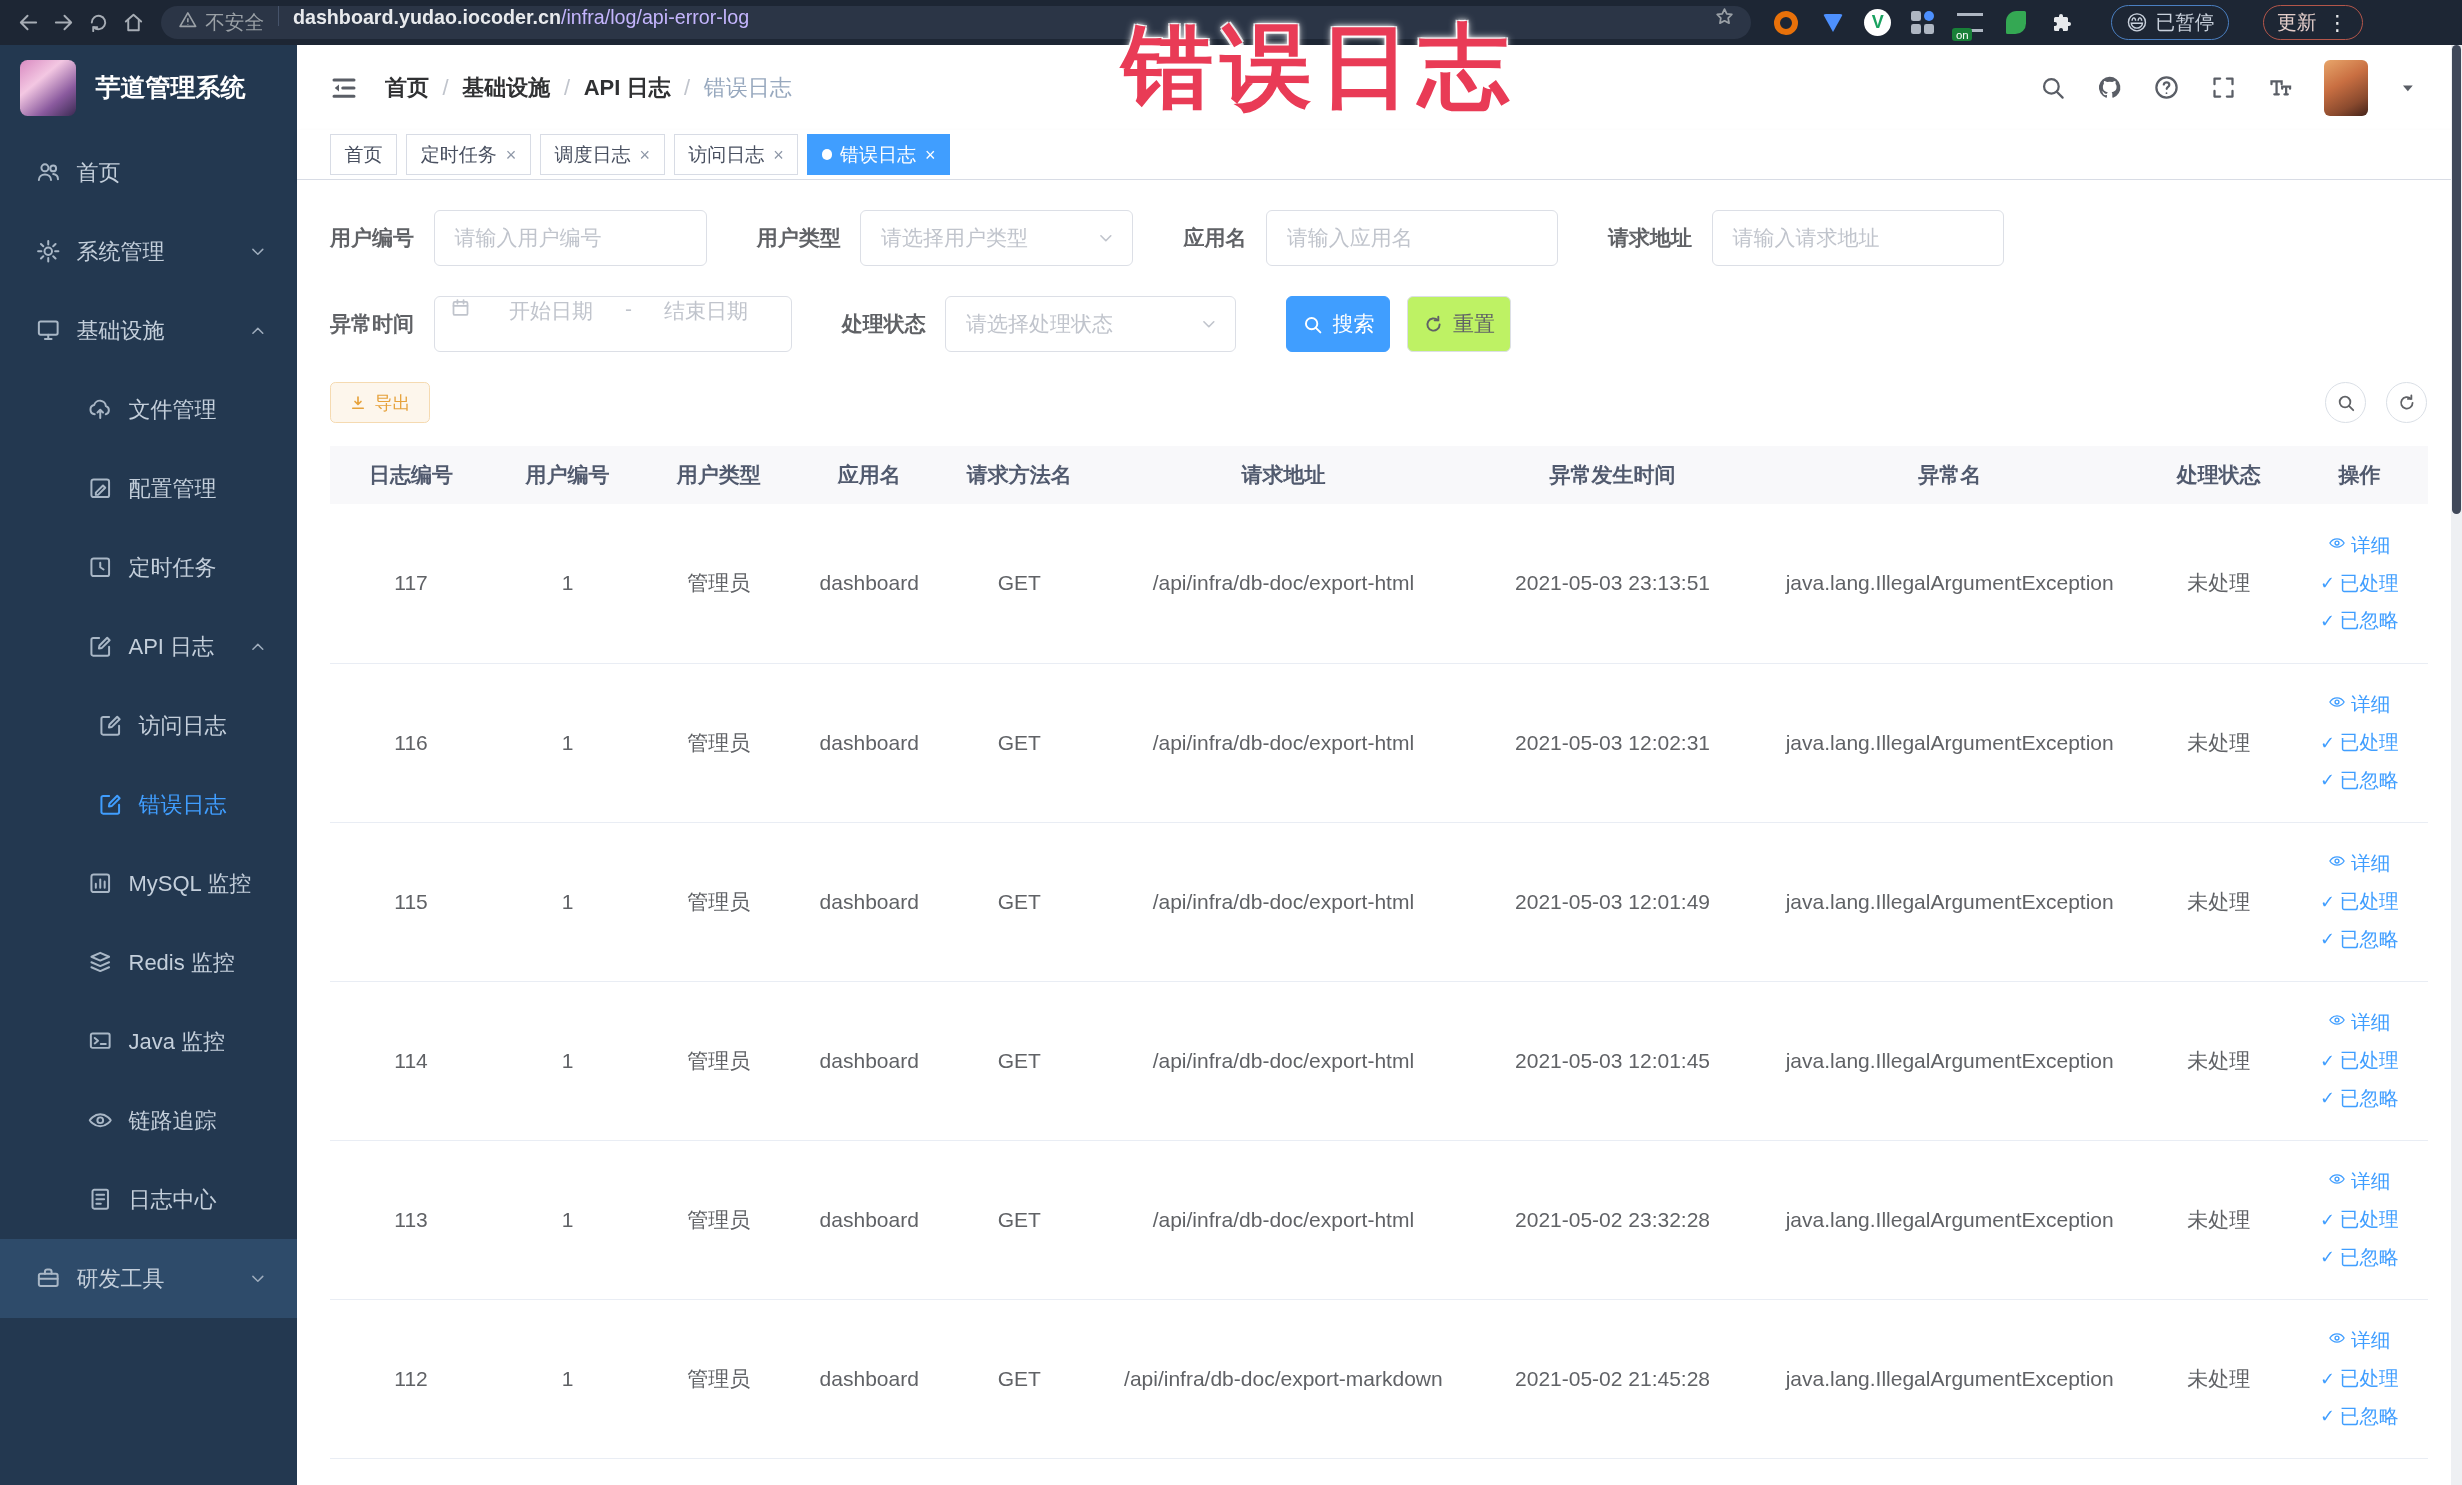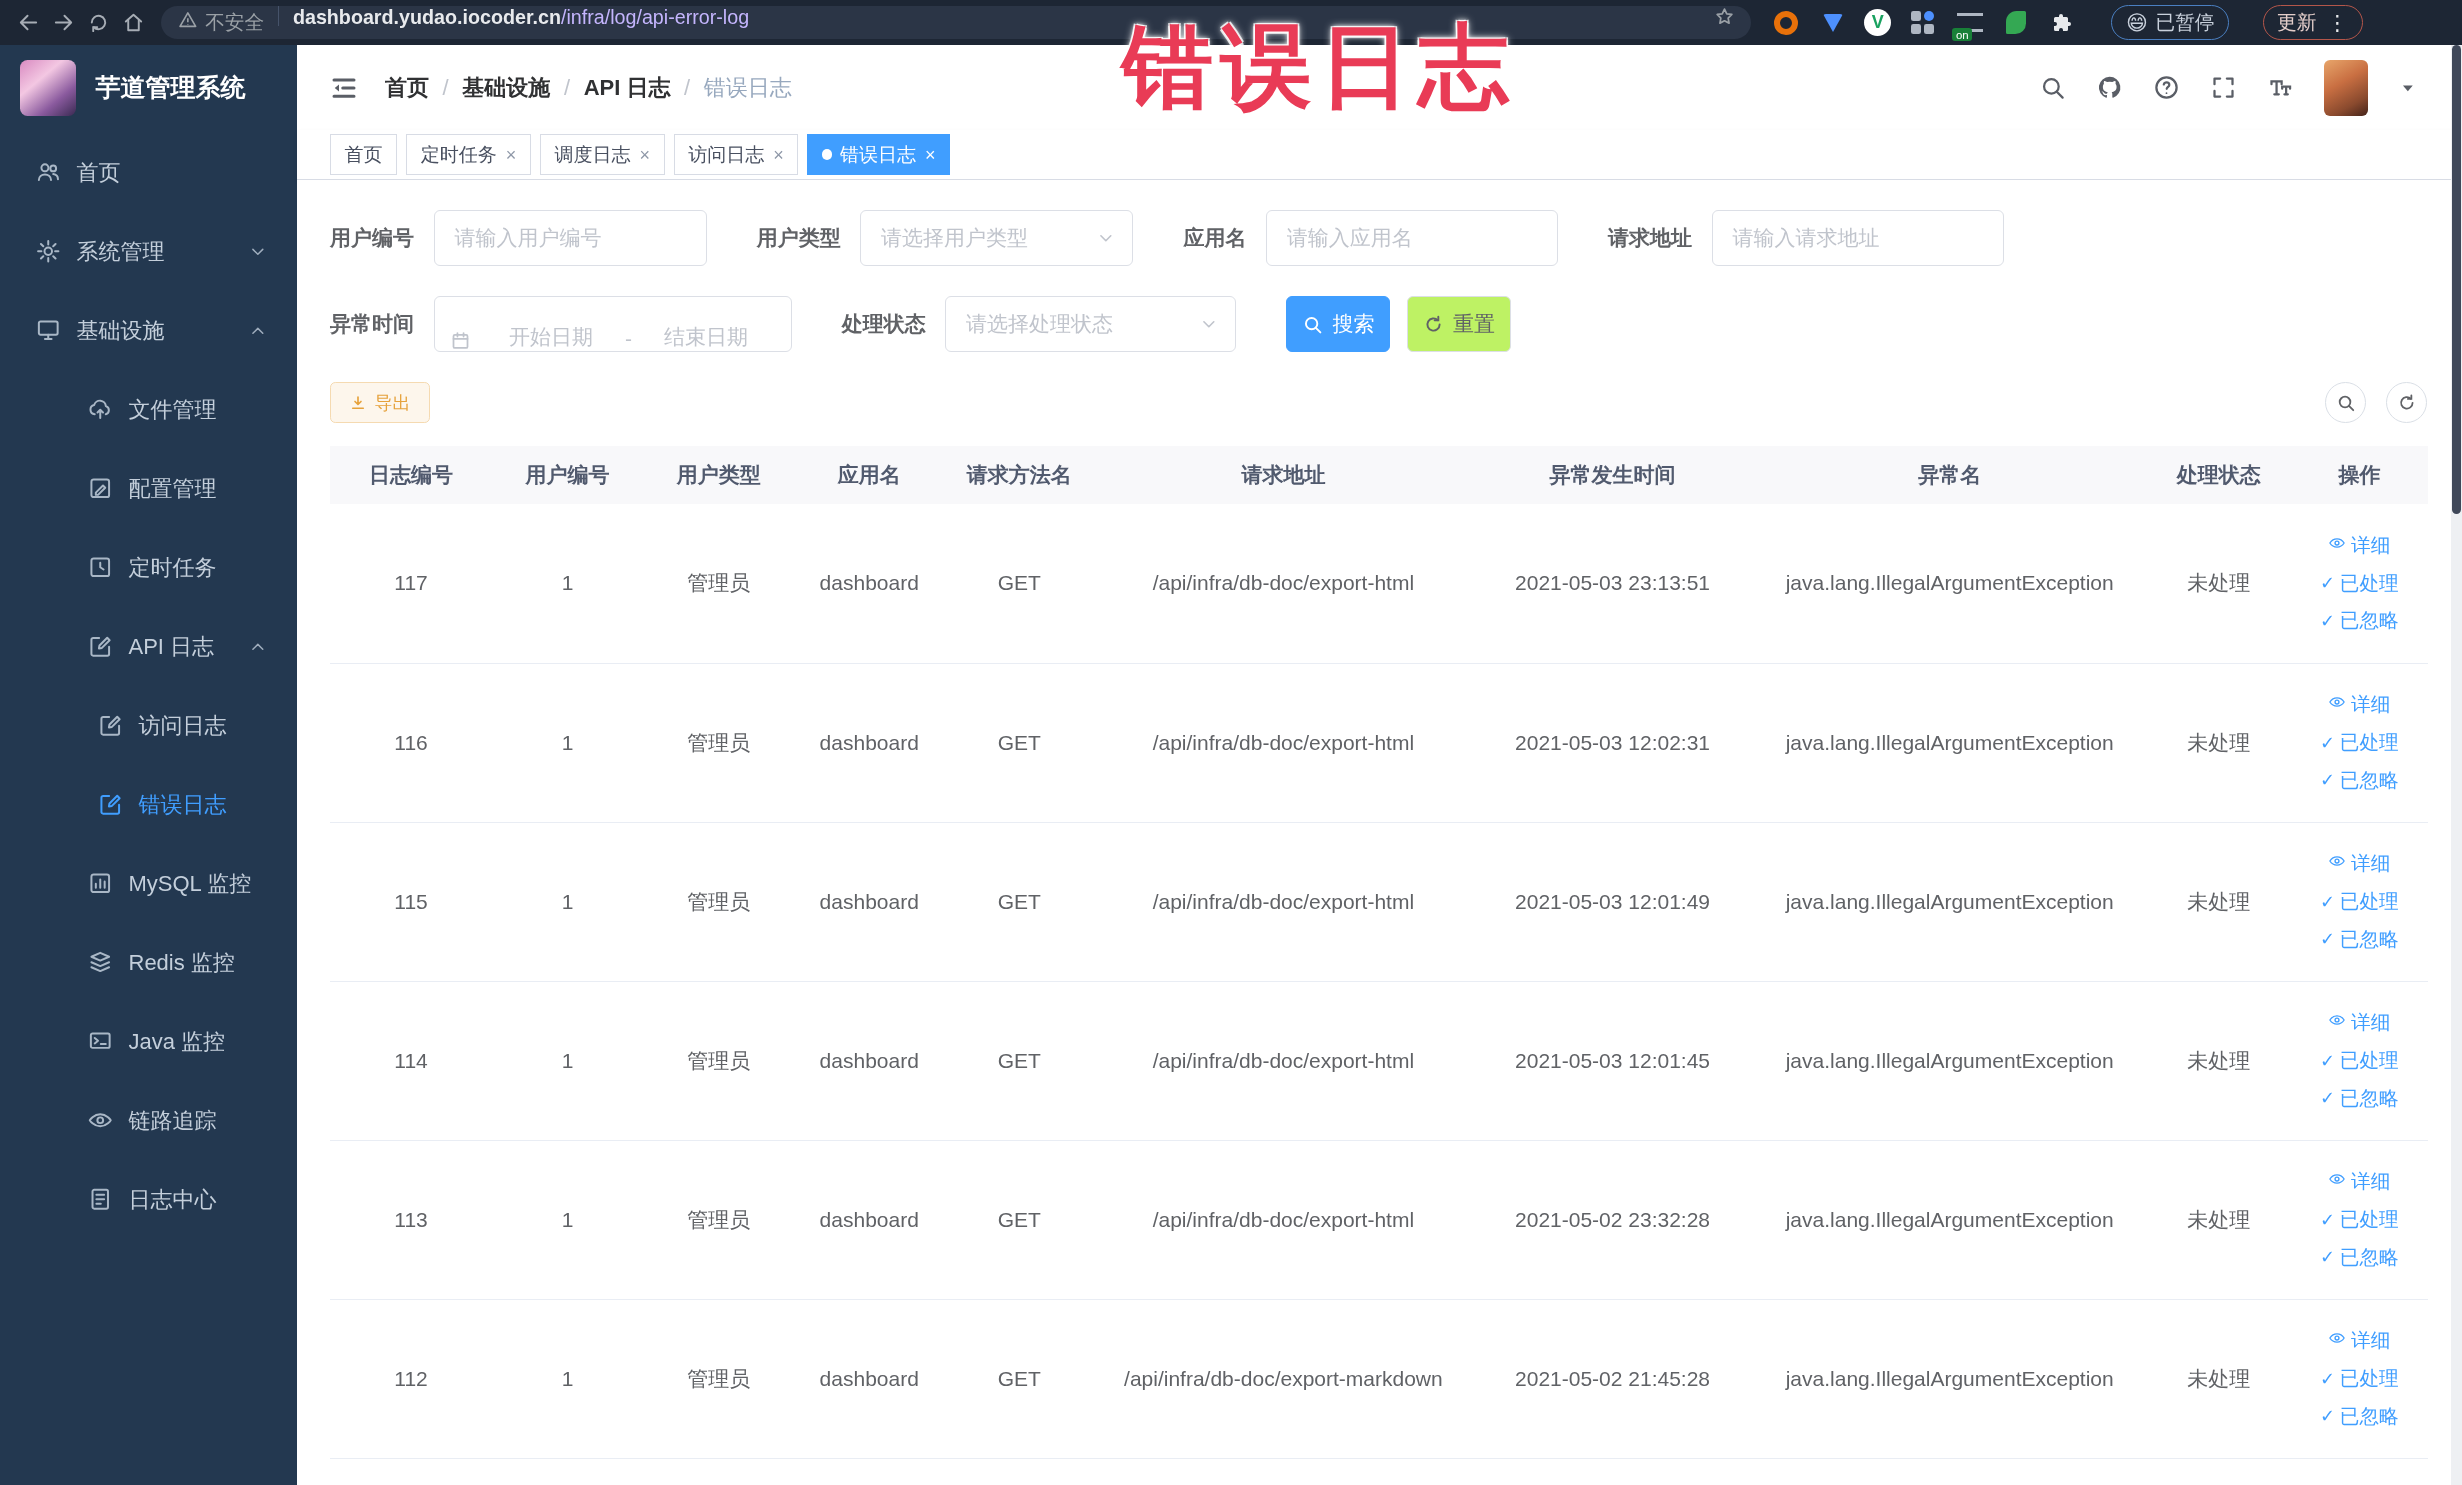--- a/index.html
+++ b/index.html
@@ -102,21 +102,21 @@
   .flabel { font-size:21px; font-weight:700; color:#606266; margin-right:19.7px; white-space:nowrap; }
   .finput { height:56px; border:1.5px solid #dcdfe6; border-radius:6px; background:#fff; font-size:21px;
             color:#606266; padding:0 19.7px; outline:none; font-family:inherit; }
   .finput::placeholder { color:#c0c4cc; }
   .fselect { height:56px; border:1.5px solid #dcdfe6; border-radius:6px; background:#fff; display:flex;
              align-items:center; padding:0 16.7px 0 19.7px; cursor:pointer; }
   .fselect .ph { font-size:21px; color:#c0c4cc; flex:1; }
   .fselect .sel-caret { color:#c0c4cc; display:flex; }
   .fselect .sel-caret svg { width:19.7px; height:19.7px; }
   .daterange { width:358px; height:56px; border:1.5px solid #dcdfe6; border-radius:6px; display:flex;
-               align-items:flex-end; padding:0 15px; cursor:pointer; }
+               align-items:flex-start; padding:0 15px; cursor:pointer; }
   .daterange .cal { color:#c0c4cc; display:flex; margin-right:10.6px; }
   .daterange .cal svg { width:21px; height:21px; }
   .daterange .dph { flex:1; text-align:center; font-size:21px; color:#c0c4cc; white-space:nowrap; }
   .daterange .dsep { color:#c0c4cc; font-size:21px; margin:0 4.5px; }
   .btn { display:inline-flex; align-items:center; justify-content:center; height:56px; border-radius:6px;
          font-size:21px; padding:0 15px; cursor:pointer; border:1.5px solid transparent; gap:9px; white-space:nowrap; }
   .btn svg { width:21px; height:21px; }
   .btn-primary { background:#409eff; color:#fff; border-color:#409eff; margin-right:16.7px; }
   .btn-plain { background:#bef264; color:#606266; border-color:#dcdfe6; }
 
@@ -370,20 +370,34 @@
             <span>链路追踪</span>
           </div>
           <div class="menu-item lvl1">
             <span class="mi-icon">
               <svg viewBox="0 0 24 24" fill="none" stroke="currentColor" stroke-width="1.8" stroke-linecap="round" stroke-linejoin="round">
                 <rect x="5" y="3.5" width="14" height="17" rx="1.5"></rect>
                 <path d="M8.5 8h7M8.5 12h7M8.5 16h4"></path>
               </svg>
             </span>
             <span>日志中心</span>
+          </div>
+          <div class="menu-item lvl0 hover">
+            <span class="mi-icon">
+              <svg viewBox="0 0 24 24" fill="none" stroke="currentColor" stroke-width="1.8" stroke-linecap="round" stroke-linejoin="round">
+                <rect x="3.5" y="8" width="17" height="11" rx="1.5"></rect>
+                <path d="M9 8V6a2 2 0 0 1 2-2h2a2 2 0 0 1 2 2v2M3.5 12.5h17"></path>
+              </svg>
+            </span>
+            <span>研发工具</span>
+            <span class="arrow">
+              <svg viewBox="0 0 24 24" fill="none" stroke="currentColor" stroke-width="1.8" stroke-linecap="round" stroke-linejoin="round">
+                <path d="M6 9l6 6 6-6"></path>
+              </svg>
+            </span>
           </div>
         </nav>
     </aside>
 
     <div class="main">
       <header class="navbar">
         <span class="hamburger">
             <svg viewBox="0 0 24 24" fill="none" stroke="currentColor" stroke-width="2.4" stroke-linecap="round">
               <path d="M4 5.5h16M11 12h9M4 18.5h16"></path>
               <path d="M8 9.2L4.6 12 8 14.8z" fill="currentColor" stroke="none"></path>

